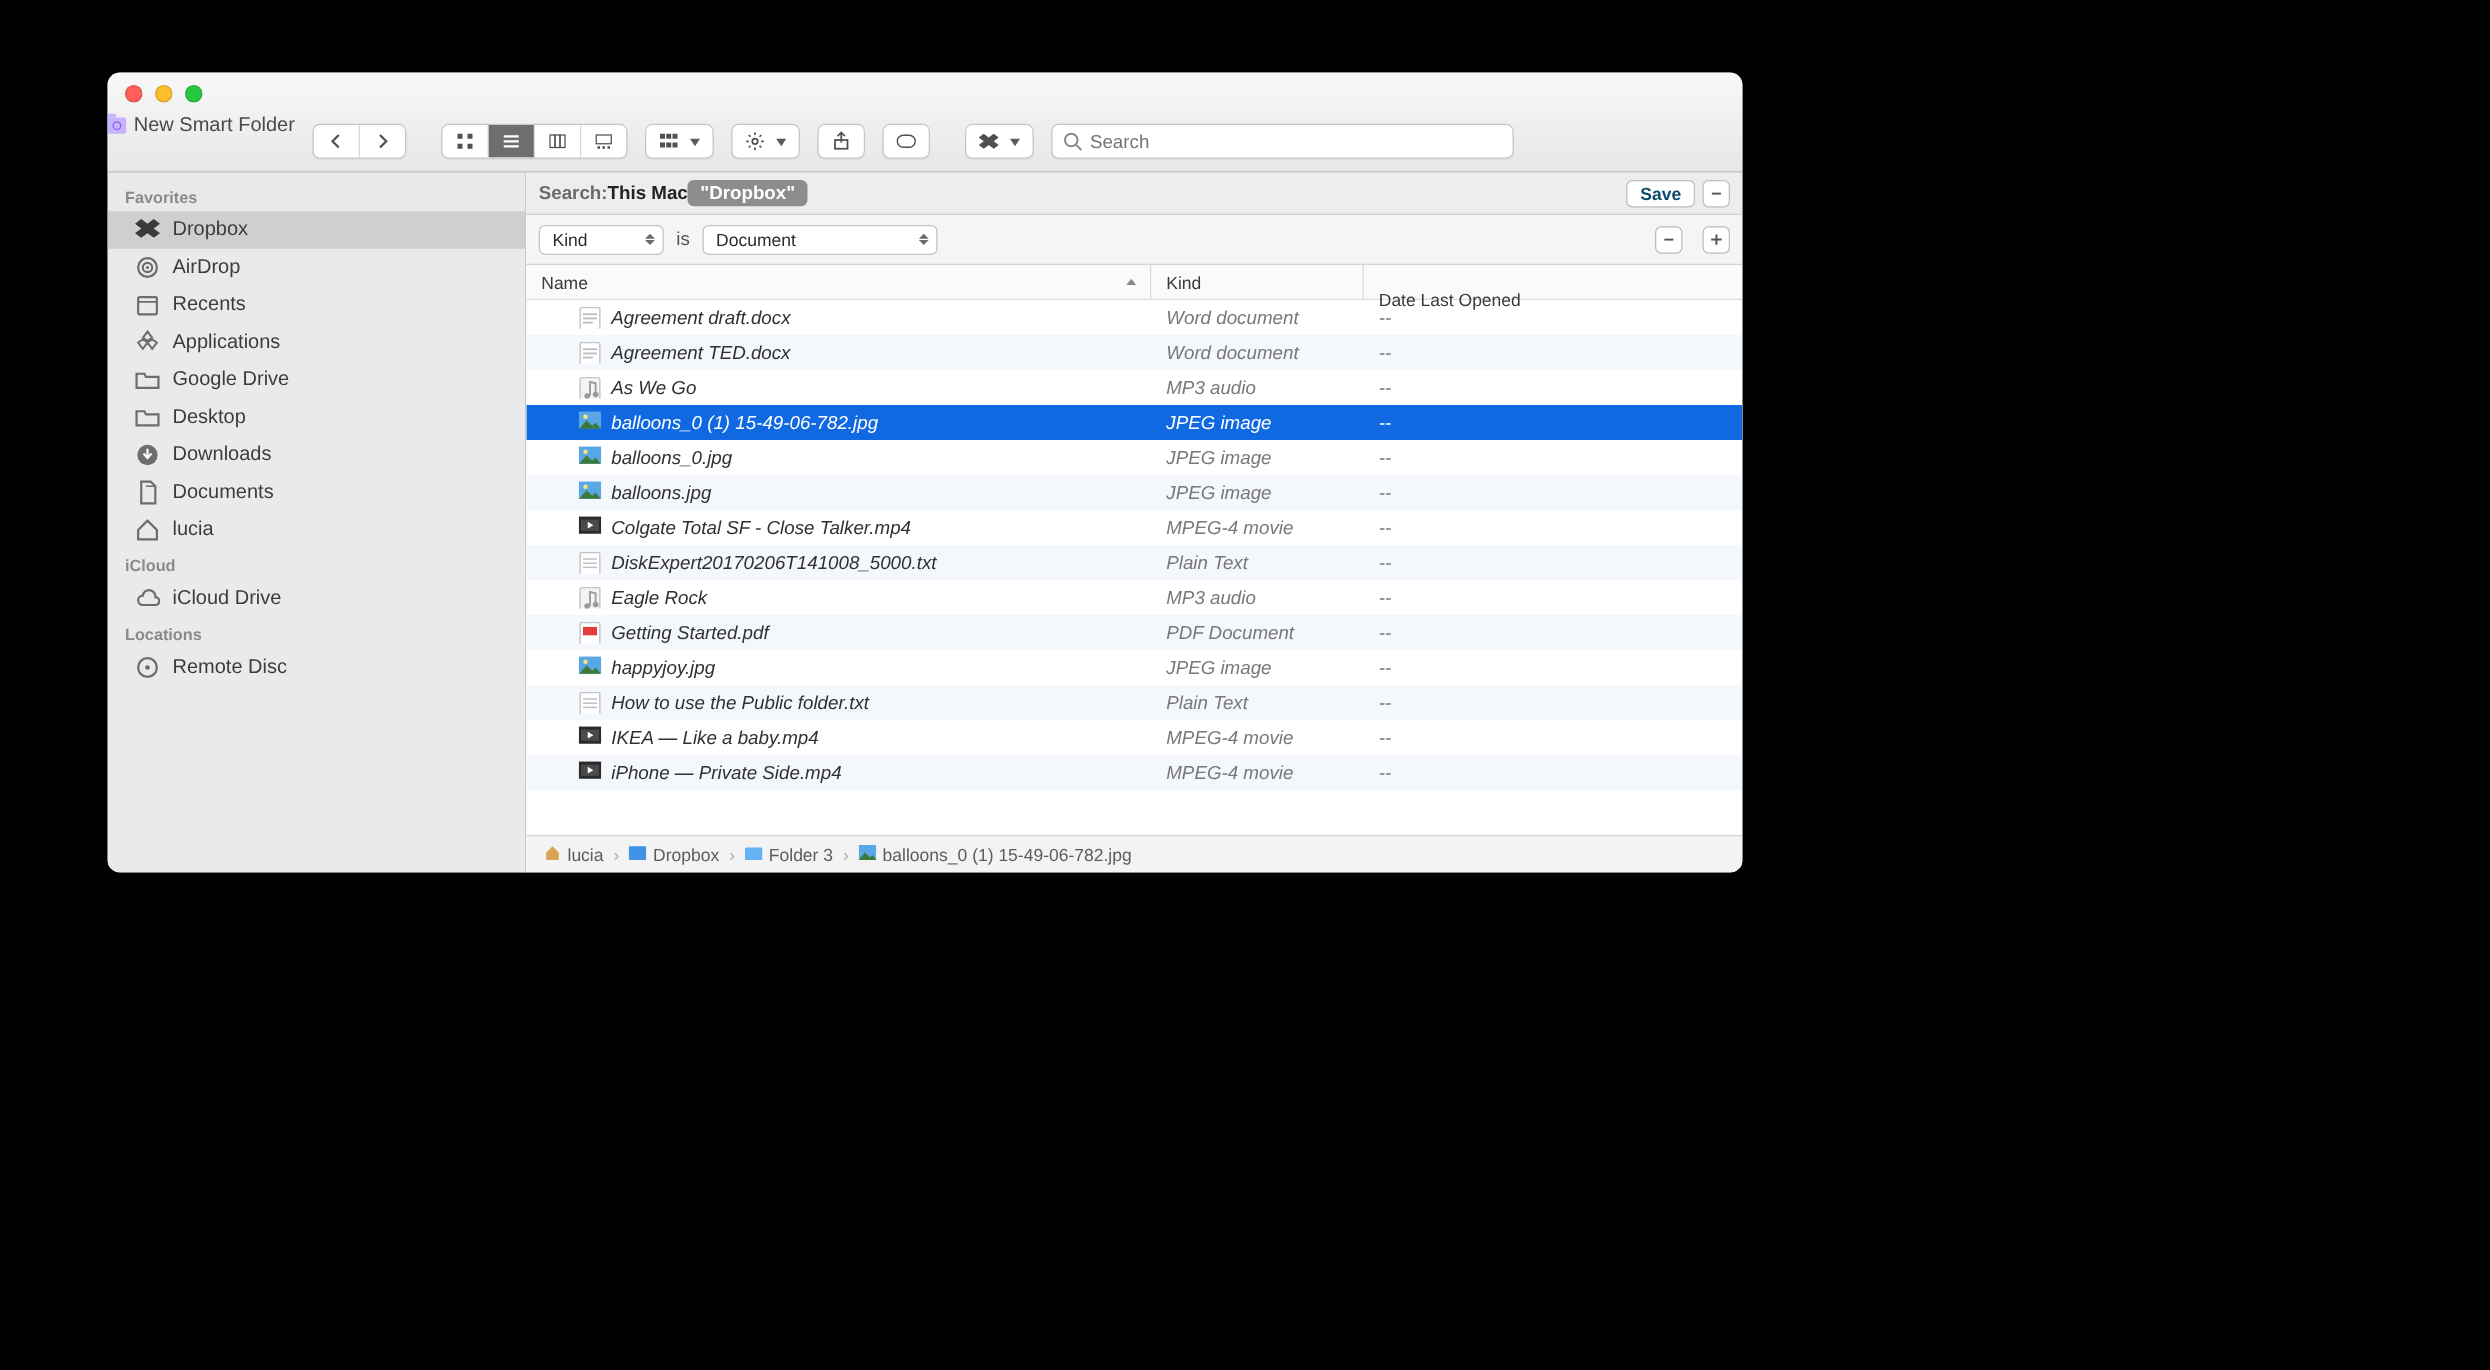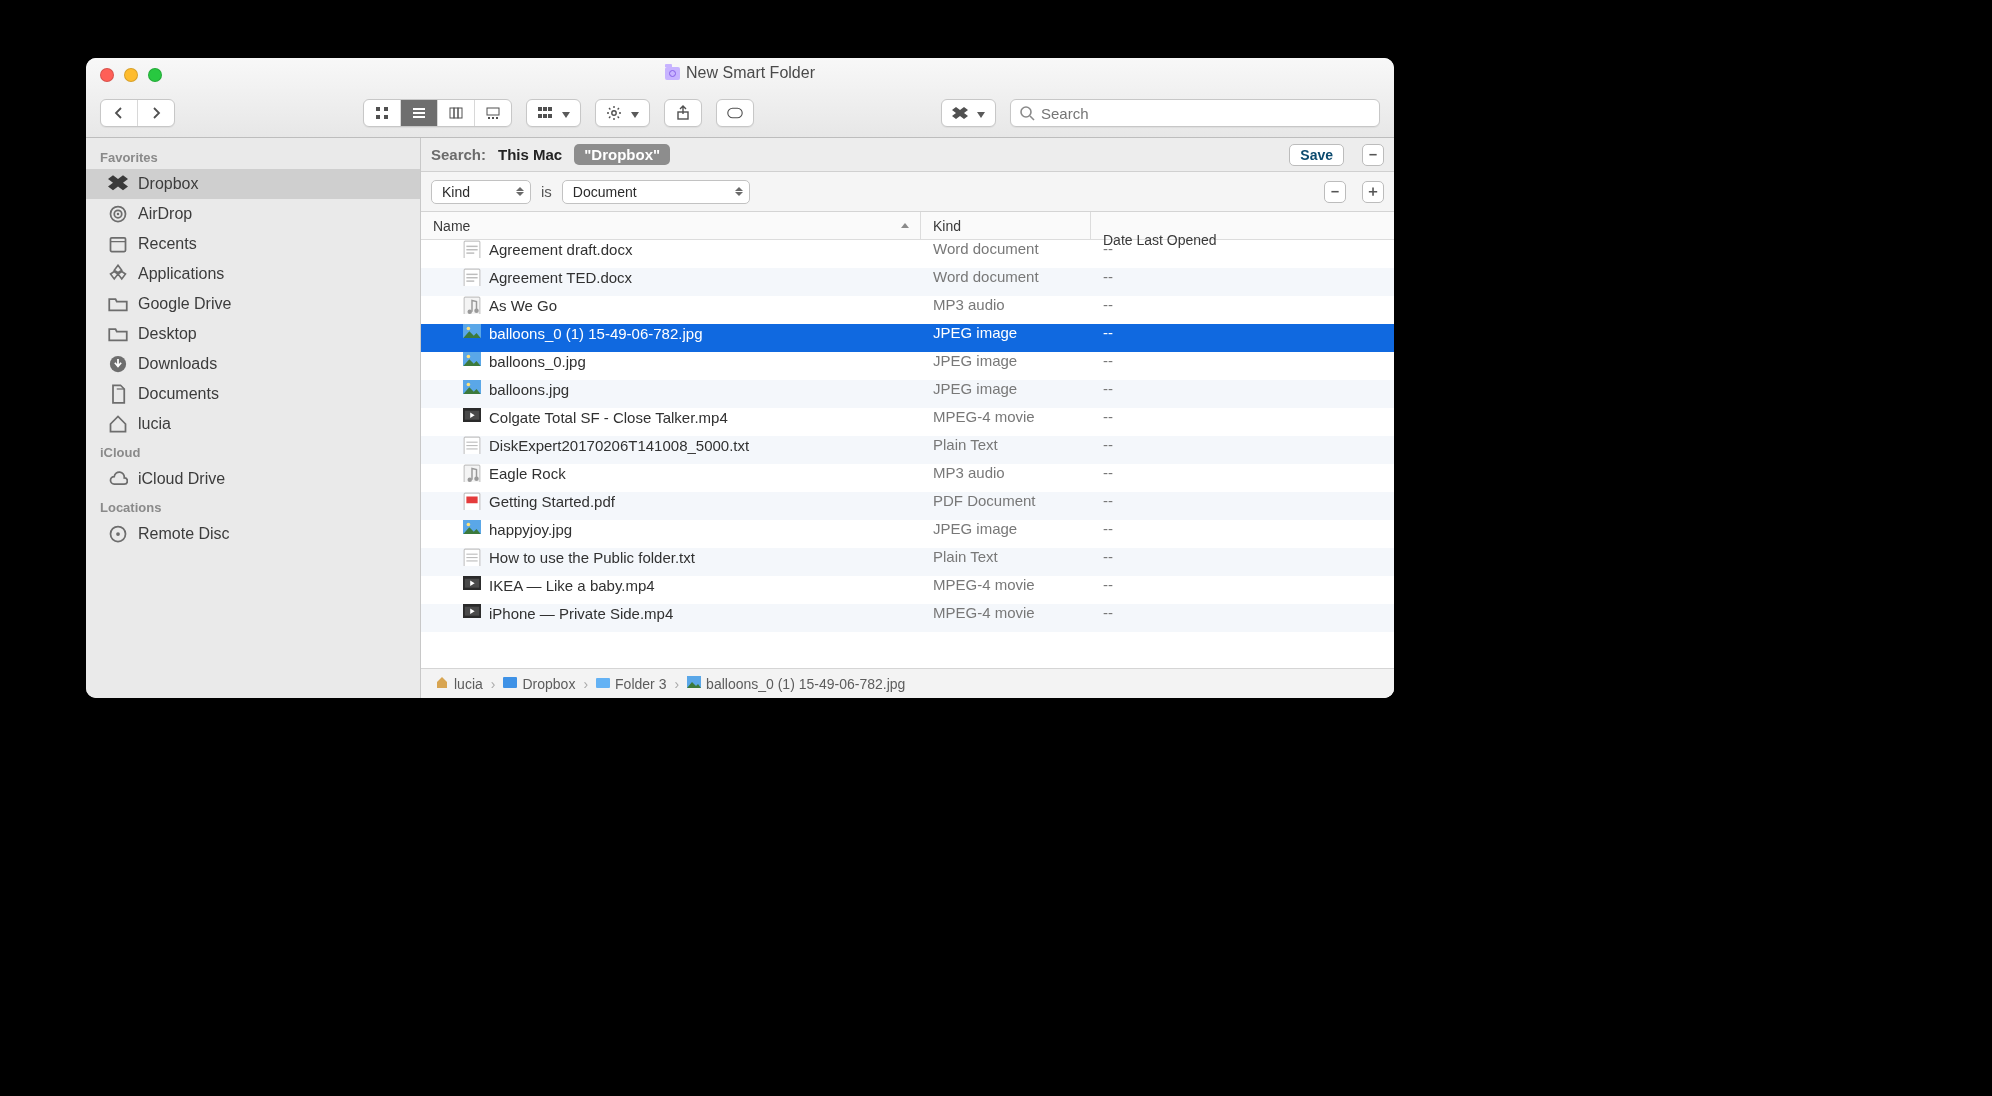--- a/index.html
+++ b/index.html
@@ -1,20 +1,20 @@
 <!DOCTYPE html>
 <html><head>
 <meta charset="utf-8">
 <style>
   * { box-sizing: border-box; margin: 0; padding: 0; font-family: -apple-system, "Helvetica Neue", Arial, sans-serif; -webkit-font-smoothing: antialiased; }
   body { background:#000; width:1992px; height:1096px; position:relative; }
   .window { position:absolute; left:86px; top:58px; width:1308px; height:640px; background:#ececec; border-radius:10px; box-shadow:0 25px 60px rgba(0,0,0,.55),0 0 0 1px rgba(0,0,0,.2); overflow:hidden; display:flex; flex-direction:column; }
 
   
-  .titlebar { height:80px; background:linear-gradient(#f8f8f8,#e7e7e7); border-bottom:1px solid #bdbdbd; display:flex; flex-direction:column; position:relative; }
+  .titlebar { height:80px; background:linear-gradient(#f8f8f8,#e7e7e7); border-bottom:1px solid #bdbdbd; display:flex; position:relative; }
   .traffic { position:absolute; left:14px; top:10px; display:flex; gap:10px; }
   .tl { width:14px; height:14px; border-radius:50%; border:0.5px solid rgba(0,0,0,.15); }
   .tl.red{background:#ff5f57;} .tl.yel{background:#febc2e;} .tl.grn{background:#28c840;}
   .wtitle { text-align:center; font-size:16px; color:#4a4a4a; padding-top:6px; font-weight:500; display:flex; align-items:center; justify-content:center; gap:6px; }
   .smarticon { width:15px;height:13px;background:#c7b3ff;border-radius:2px;position:relative;display:inline-block;}
   .smarticon::before{content:"";position:absolute;width:7px;height:3px;background:#c7b3ff;border-radius:1px 1px 0 0;top:-3px;left:0;}
   .smarticon::after{content:"";position:absolute;width:5px;height:5px;border:1.5px solid #8860e8;border-radius:50%;left:4px;top:3px;}
 
   .toolbar { height:48px; display:flex; align-items:center; padding:0 14px; gap:14px; margin-top:auto; }
   .btngrp { display:flex; background:#fff; border:1px solid #c7c7c7; border-radius:6px; overflow:hidden; height:28px; box-shadow:0 1px 1px rgba(0,0,0,.05);}
@@ -30,21 +30,21 @@
   
   .body { flex:1; display:flex; overflow:hidden;}
   .sidebar { width:335px; background:#eaeaea; border-right:1px solid #c8c8c8; overflow-y:auto; padding-top:6px;}
   .sec-label{font-size:13px;font-weight:600;color:#8a8a8a;padding:6px 14px 4px;}
   .sb-item{display:flex;align-items:center;gap:10px;padding:5px 14px 5px 22px;font-size:16px;color:#3c3c3c;position:relative;}
   .sb-item.selected{background:#cfcfcf;}
   .sb-item .ico{width:20px;height:20px;display:flex;align-items:center;justify-content:center;color:#6d6d6d;}
   .sb-item .eject{position:absolute;right:14px;color:#8a8a8a;}
 
   .main{flex:1;display:flex;flex-direction:column;background:#fff;overflow:hidden;}
-  .scopebar{height:34px;background:#ededed;border-bottom:1px solid #d0d0d0;display:flex;align-items:center;padding:0 10px;gap:12px;font-size:15px;}
+  .scopebar{height:34px;background:#ededed;border-bottom:1px solid #d0d0d0;display:flex;align-items:center;padding:0 10px;gap:0;font-size:15px;}
   .scopebar .lab{color:#6b6b6b;font-weight:600;}
   .scopebar .opt{color:#232323;font-weight:700;}
   .scopebar .pill{background:#8d8d8d;color:#fff;border-radius:5px;padding:2px 10px;font-weight:700;}
   .savebtn{margin-left:auto;background:#fff;border:1px solid #bcbcbc;border-radius:5px;padding:2px 10px;font-size:14px;font-weight:600;color:#0c4a6e;}
   .circlebtn{width:22px;height:22px;border:1px solid #bcbcbc;border-radius:5px;background:#fff;display:flex;align-items:center;justify-content:center;font-weight:700;color:#555;margin-left:6px;}
 
   .rulebar{height:40px;background:#f5f5f5;border-bottom:1px solid #d4d4d4;display:flex;align-items:center;padding:0 10px;gap:10px;font-size:15px;}
   .dd{background:#fff;border:1px solid #c2c2c2;border-radius:5px;height:24px;padding:0 22px 0 10px;display:flex;align-items:center;position:relative;font-size:14px;color:#2b2b2b;}
   .dd .sortarrows{position:absolute;right:6px;display:flex;flex-direction:column;gap:1px;}
   .sortarrows span{width:0;height:0;border-left:4px solid transparent;border-right:4px solid transparent;}
@@ -52,21 +52,21 @@
   .sortarrows .dn{border-top:4px solid #6a6a6a;}
   .isword{color:#555;}
 
   .cols{height:28px;background:#fafafa;border-bottom:1px solid #dcdcdc;display:flex;align-items:center;font-size:14px;color:#3a3a3a;font-weight:500;}
   .col-name{flex:0 0 500px;padding-left:12px;display:flex;align-items:center;gap:6px;border-right:1px solid #dcdcdc;height:100%;}
   .col-kind{flex:0 0 170px;padding-left:12px;border-right:1px solid #dcdcdc;height:100%;display:flex;align-items:center;}
   .col-date{flex:1;padding-left:12px;margin-top:28px;}
   .sortchev{margin-left:auto;margin-right:10px;color:#888;}
 
   .rows{flex:1;overflow-y:auto;}
-  .row{height:28px;display:flex;align-items:flex-start;font-size:15px;color:#313131;}
+  .row{height:28px;display:flex;align-items:center;font-size:15px;color:#313131;font-style:italic;}
   .row:nth-child(even){background:#f4f7fb;}
   .row.sel{background:#1069e0;color:#fff;}
   .row.sel .c-kind,.row.sel .c-date{color:#fff;}
   .c-name{flex:0 0 500px;padding-left:42px;display:flex;align-items:center;gap:8px;white-space:nowrap;overflow:hidden;}
   .c-kind{flex:0 0 170px;padding-left:12px;color:#787878;}
   .c-date{flex:1;padding-left:12px;color:#787878;}
   .fico{width:18px;height:18px;display:inline-block;}
 
   .pathbar{height:30px;background:#f3f3f3;border-top:1px solid #d5d5d5;display:flex;align-items:center;padding:0 14px;gap:8px;font-size:14px;color:#5c5c5c;}
   .pathbar .sep{color:#aaa;}

